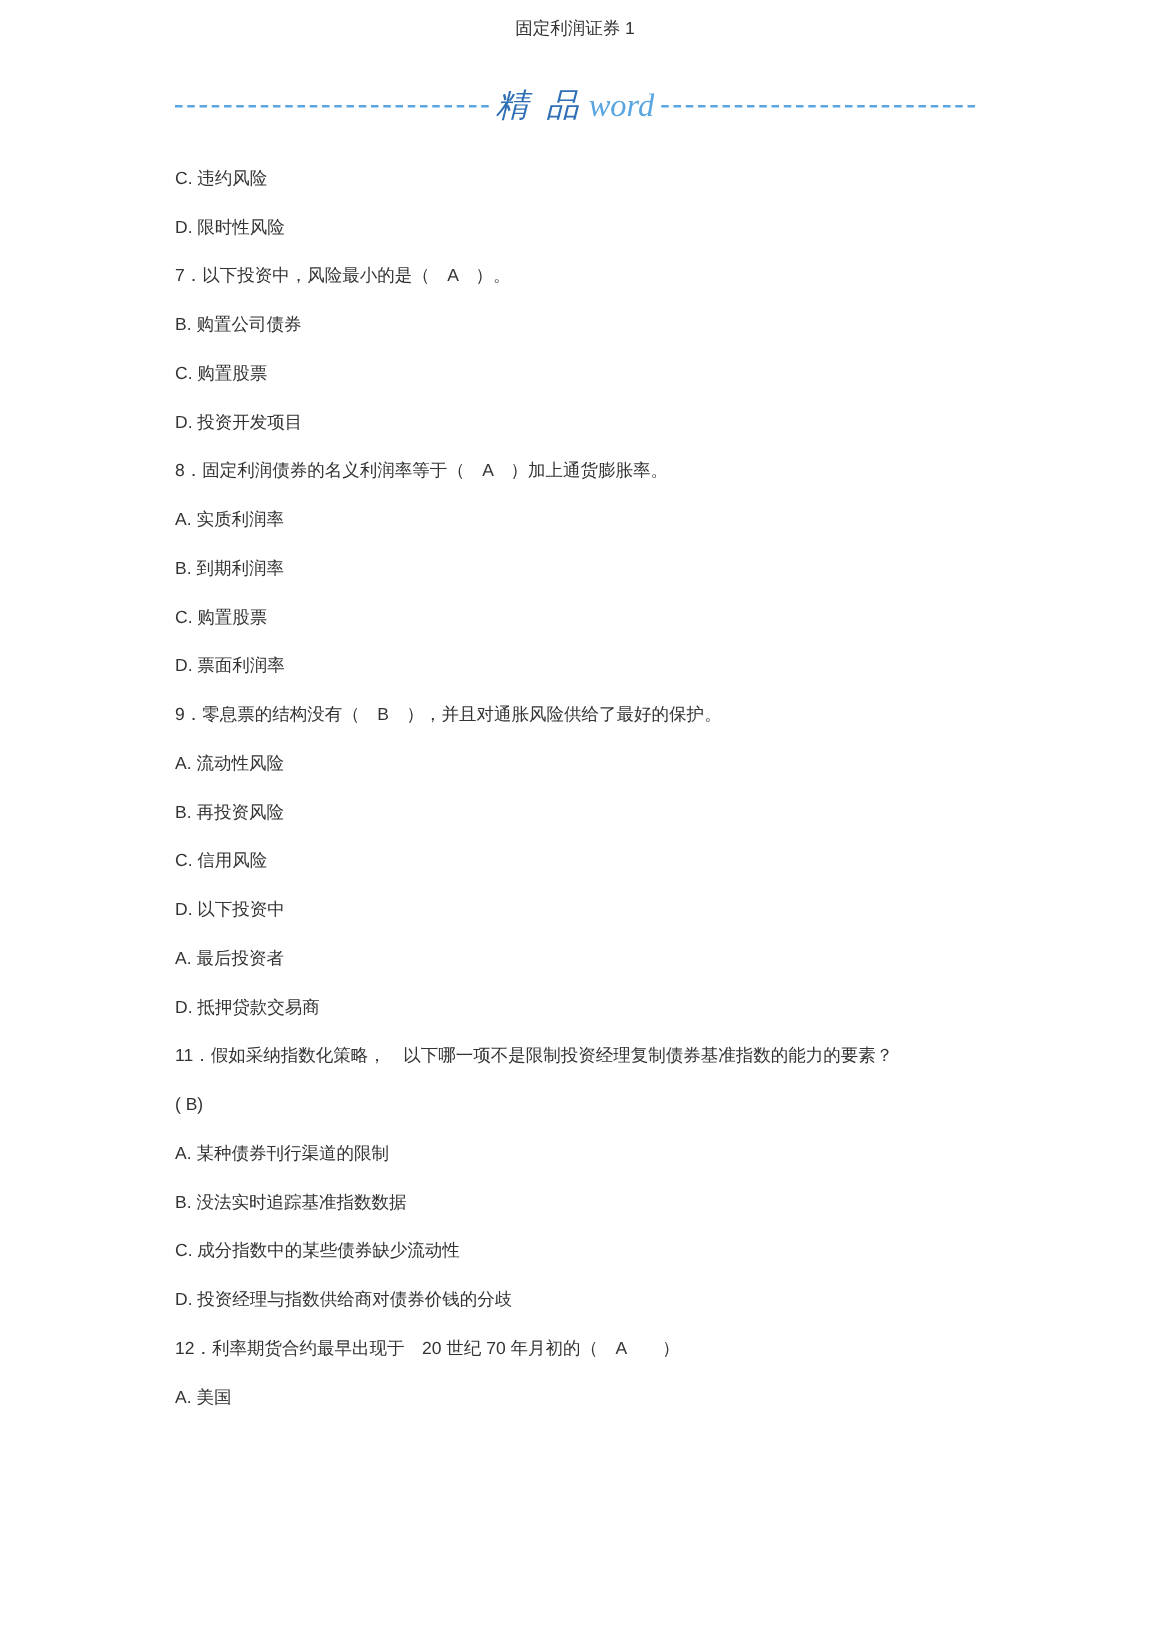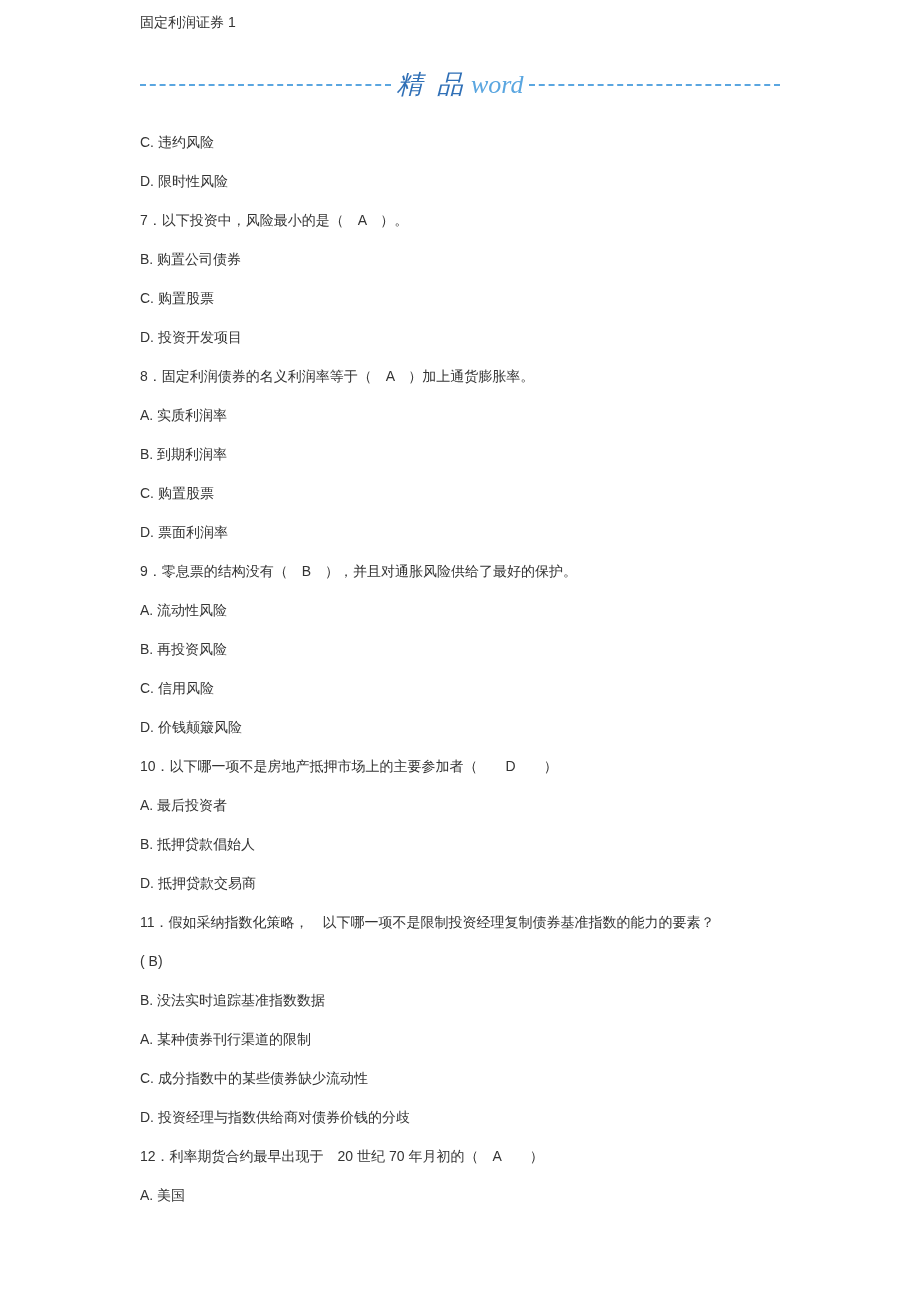--- a/index.html
+++ b/index.html
@@ -11,21 +11,21 @@
     color: #333;
     line-height: 1.5;
     width: 920px;
   }
   .page {
     width: 920px;
     padding: 12px 140px 40px 140px;
     box-sizing: border-box;
   }
   .doc-title {
-    text-align: left;
+    text-align: center;
     font-size: 14px;
     color: #333;
     margin-bottom: 32px;
   }
   .dashed-rule {
     display: flex;
     align-items: center;
     margin: 4px 0 28px 0;
   }
   .dashed-rule .dashes {
@@ -78,27 +78,25 @@
     <p>D. 投资开发项目</p>
     <p>8．固定利润债券的名义利润率等于（　A　）加上通货膨胀率。</p>
     <p>A. 实质利润率</p>
     <p>B. 到期利润率</p>
     <p>C. 购置股票</p>
     <p>D. 票面利润率</p>
     <p>9．零息票的结构没有（　B　），并且对通胀风险供给了最好的保护。</p>
     <p>A. 流动性风险</p>
     <p>B. 再投资风险</p>
     <p>C. 信用风险</p>
-    <p>D. 价钱颠簸风险</p>
-    <p>10．以下哪一项不是房地产抵押市场上的主要参加者（　　D　　）</p>
+    <p>D. 以下投资中</p>
     <p>A. 最后投资者</p>
-    <p>B. 抵押贷款倡始人</p>
     <p>D. 抵押贷款交易商</p>
     <p>11．假如采纳指数化策略，　以下哪一项不是限制投资经理复制债券基准指数的能力的要素？</p>
     <p>( B)</p>
+    <p>A. 某种债券刊行渠道的限制</p>
     <p>B. 没法实时追踪基准指数数据</p>
-    <p>A. 某种债券刊行渠道的限制</p>
     <p>C. 成分指数中的某些债券缺少流动性</p>
     <p>D. 投资经理与指数供给商对债券价钱的分歧</p>
     <p>12．利率期货合约最早出现于　20 世纪 70 年月初的（ A  ）</p>
     <p>A. 美国</p>
   </div>
 </div>
 
 </body></html>

